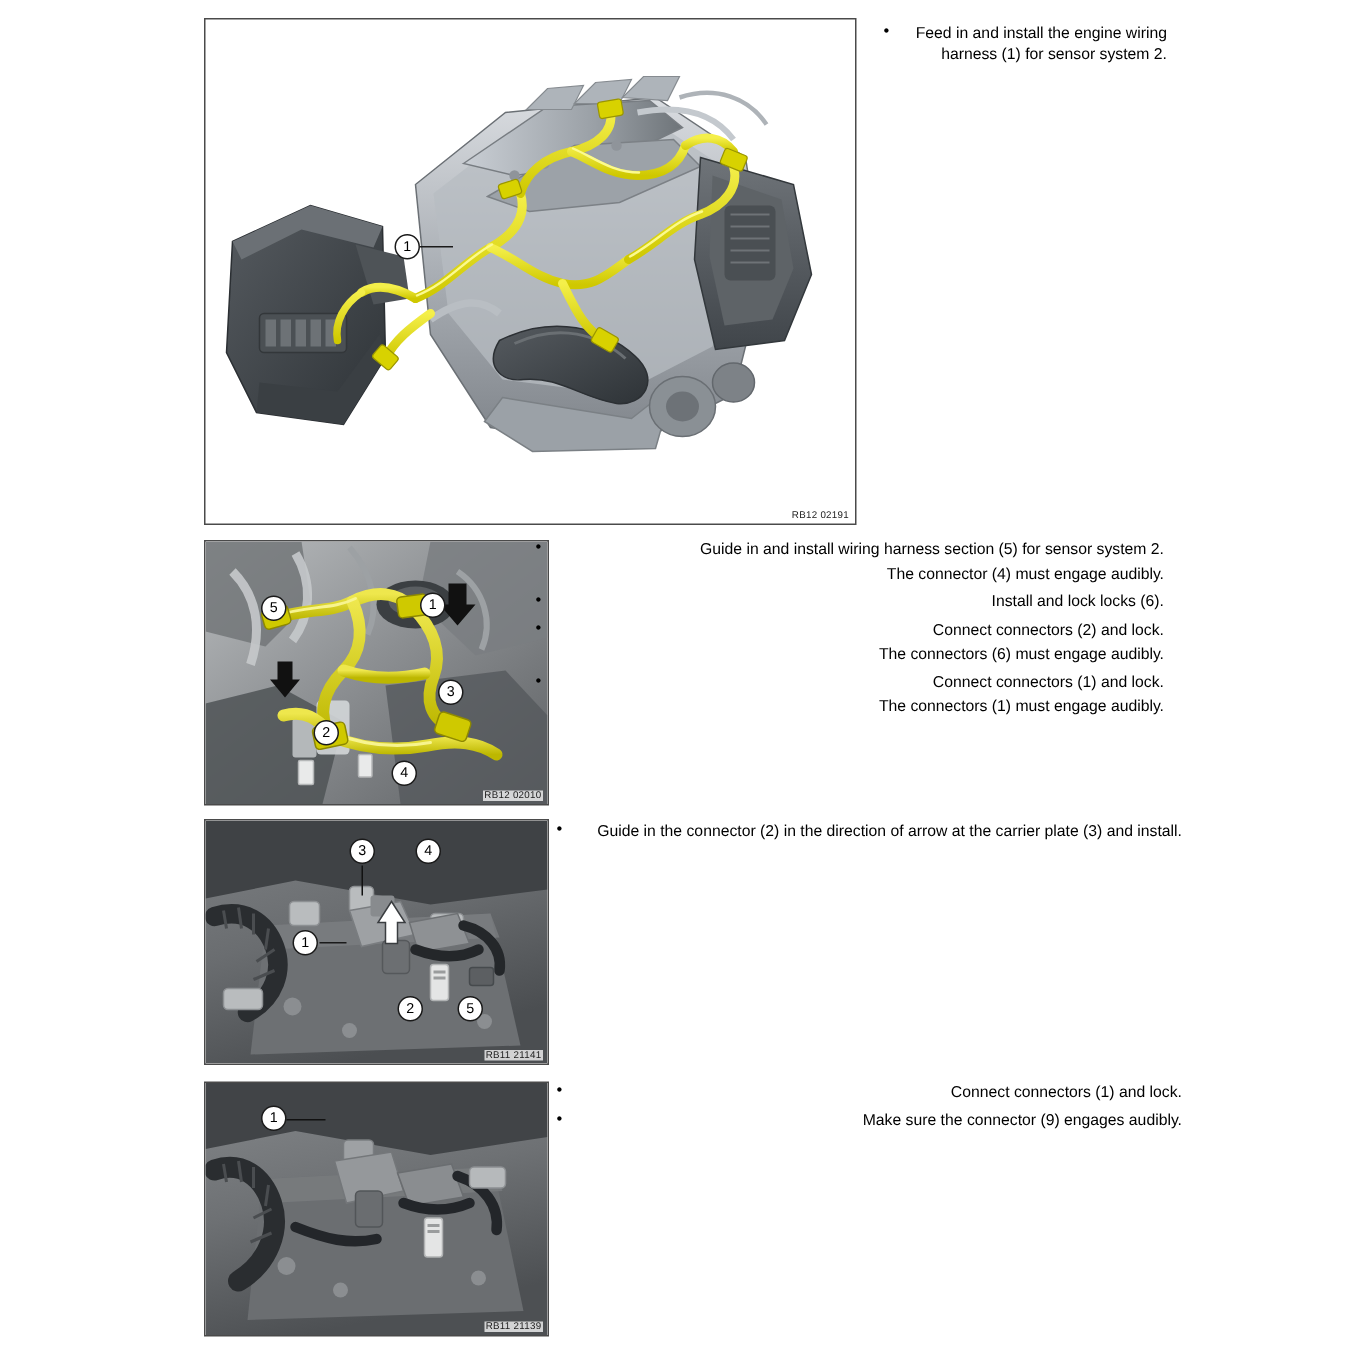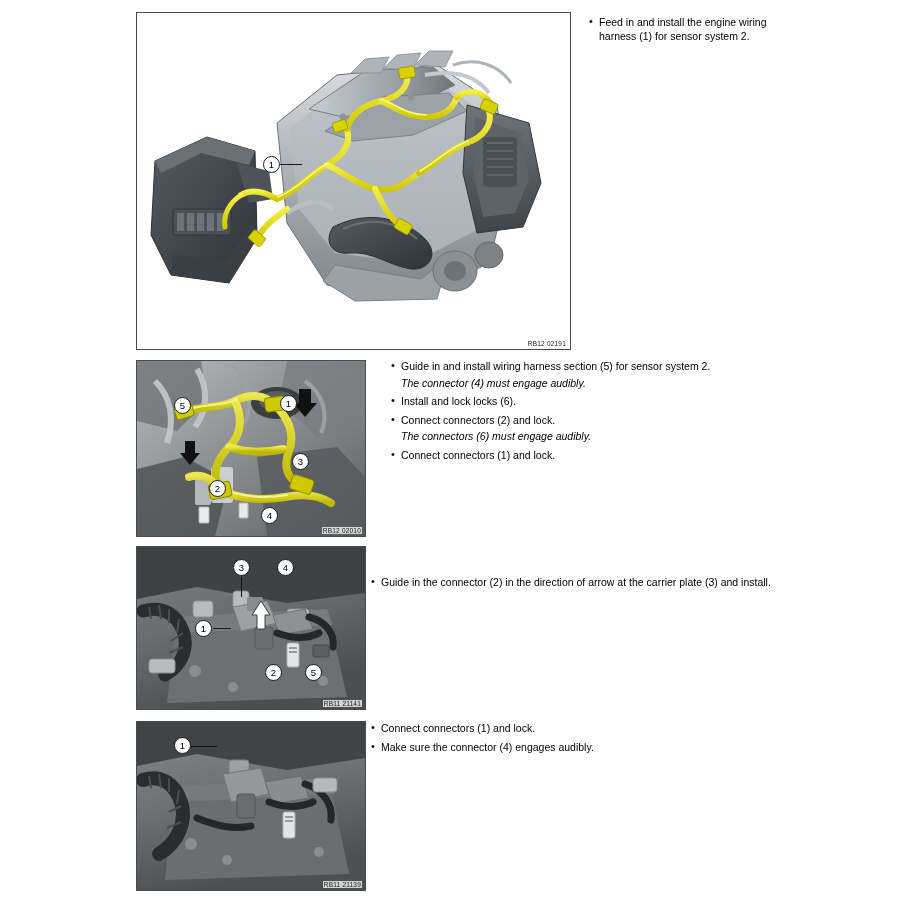--- a/index.html
+++ b/index.html
@@ -65,40 +65,40 @@
 
   
   .txtcol {
     position: absolute;
     box-sizing: border-box;
   }
   ul.bl {
     margin: 0;
     padding: 0;
     list-style: none;
+    text-align: right;
   }
   ul.bl li {
     position: relative;
     padding-left: 11px;
     margin-bottom: 5px;
     font-size: 10.5px;
     line-height: 13.5px;
     color: #000;
   }
   ul.bl li.bullet::before {
     content: "\2022";
     position: absolute;
     left: 1px;
     top: -1px;
     font-size: 11px;
   }
   ul.bl li.plain {
     padding-left: 11px;
     margin-top: -2px;
-    font-style: italic;
   }
 
   
   .eng-svg { position: absolute; left: 0; top: 0; }
 
   .photo-bg {
     position: absolute;
     left: 0; top: 0;
     width: 100%; height: 100%;
   }
@@ -306,28 +306,29 @@
 
     <div class="callout" style="left:37px; top:36px;">5</div>
     <div class="callout" style="left:143px; top:34px;">1</div>
     <div class="callout" style="left:155px; top:92px;">3</div>
     <div class="callout" style="left:72px; top:119px;">2</div>
     <div class="callout" style="left:124px; top:146px;">4</div>
 
     <div class="fig-code">RB12 02010</div>
   </div>
 
-  <div class="txtcol" style="left:390px; top:360px; width:420px;">
+  <div class="txtcol" style="left:356px; top:360px; width:420px;">
     <ul class="bl">
       <li class="bullet">Guide in and install wiring harness section (5) for sensor system 2.</li>
       <li class="plain">The connector (4) must engage audibly.</li>
       <li class="bullet">Install and lock locks (6).</li>
       <li class="bullet">Connect connectors (2) and lock.</li>
       <li class="plain">The connectors (6) must engage audibly.</li>
       <li class="bullet">Connect connectors (1) and lock.</li>
+      <li class="plain">The connectors (1) must engage audibly.</li>
     </ul>
   </div>
 
   <div class="fig" style="left:136px; top:546px; width:230px; height:164px;">
 
     <svg class="photo-bg" width="228" height="162" viewBox="0 0 228 162">
       <defs>
         <linearGradient id="p3bg" x1="0" y1="0" x2="0.4" y2="1">
           <stop offset="0" stop-color="#7e8184"></stop>
           <stop offset="0.5" stop-color="#6a6d70"></stop>
@@ -396,21 +397,21 @@
     <div class="callout" style="left:58px; top:73px;">1</div>
     <div class="callout" style="left:128px; top:117px;">2</div>
     <div class="callout" style="left:168px; top:117px;">5</div>
 
     <div class="leader" style="left:104px; top:30px; width:1px; height:20px; background:#111;"></div>
     <div class="leader" style="left:76px; top:81px; width:18px;"></div>
 
     <div class="fig-code">RB11 21141</div>
   </div>
 
-  <div class="txtcol" style="left:370px; top:576px; width:418px;">
+  <div class="txtcol" style="left:370px; top:548px; width:418px;">
     <ul class="bl">
       <li class="bullet">Guide in the connector (2) in the direction of arrow at the carrier plate (3) and install.</li>
     </ul>
   </div>
 
   <div class="fig" style="left:136px; top:721px; width:230px; height:170px;">
 
     <svg class="photo-bg" width="228" height="168" viewBox="0 0 228 168">
       <defs>
         <linearGradient id="p4bg" x1="0" y1="0" x2="0.3" y2="1">
@@ -468,17 +469,17 @@
 
     <div class="callout" style="left:37px; top:15px;">1</div>
     <div class="leader" style="left:54px; top:24px; width:26px; background:#111;"></div>
 
     <div class="fig-code">RB11 21139</div>
   </div>
 
   <div class="txtcol" style="left:370px; top:722px; width:418px;">
     <ul class="bl">
       <li class="bullet">Connect connectors (1) and lock.</li>
-      <li class="bullet">Make sure the connector (4) engages audibly.</li>
+      <li class="bullet">Make sure the connector (9) engages audibly.</li>
     </ul>
   </div>
 
 </div>
 
 </body></html>

